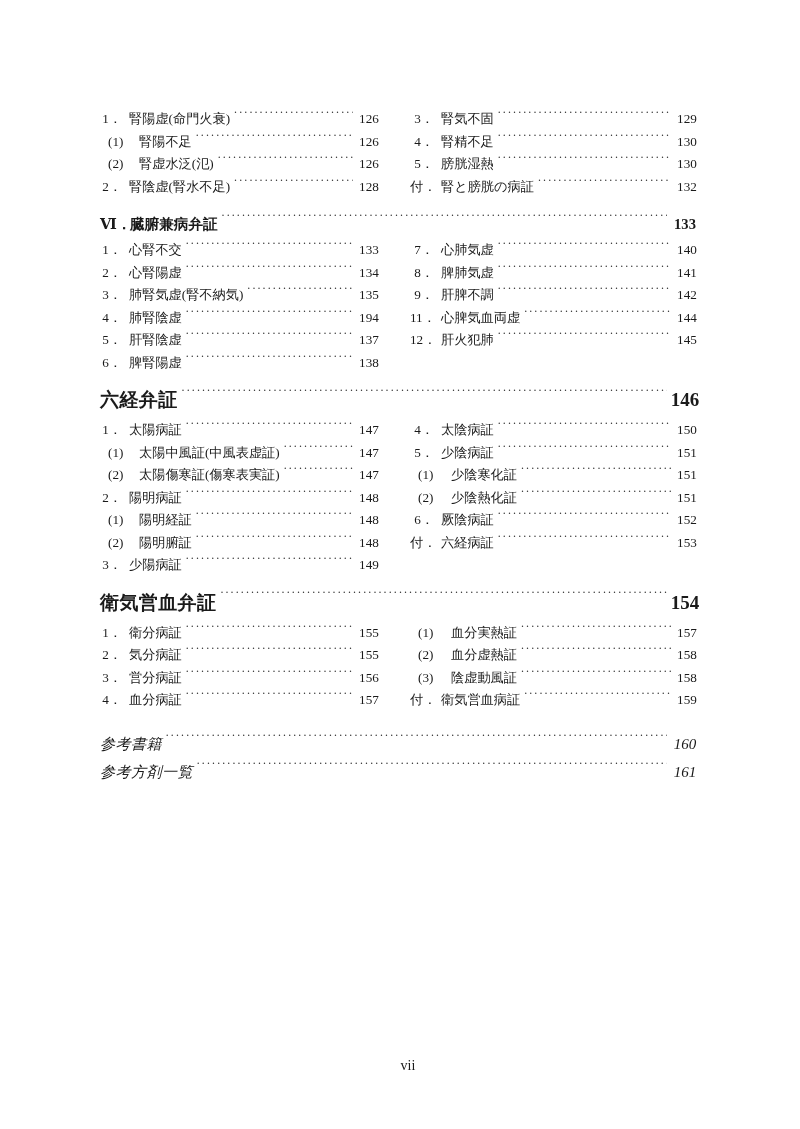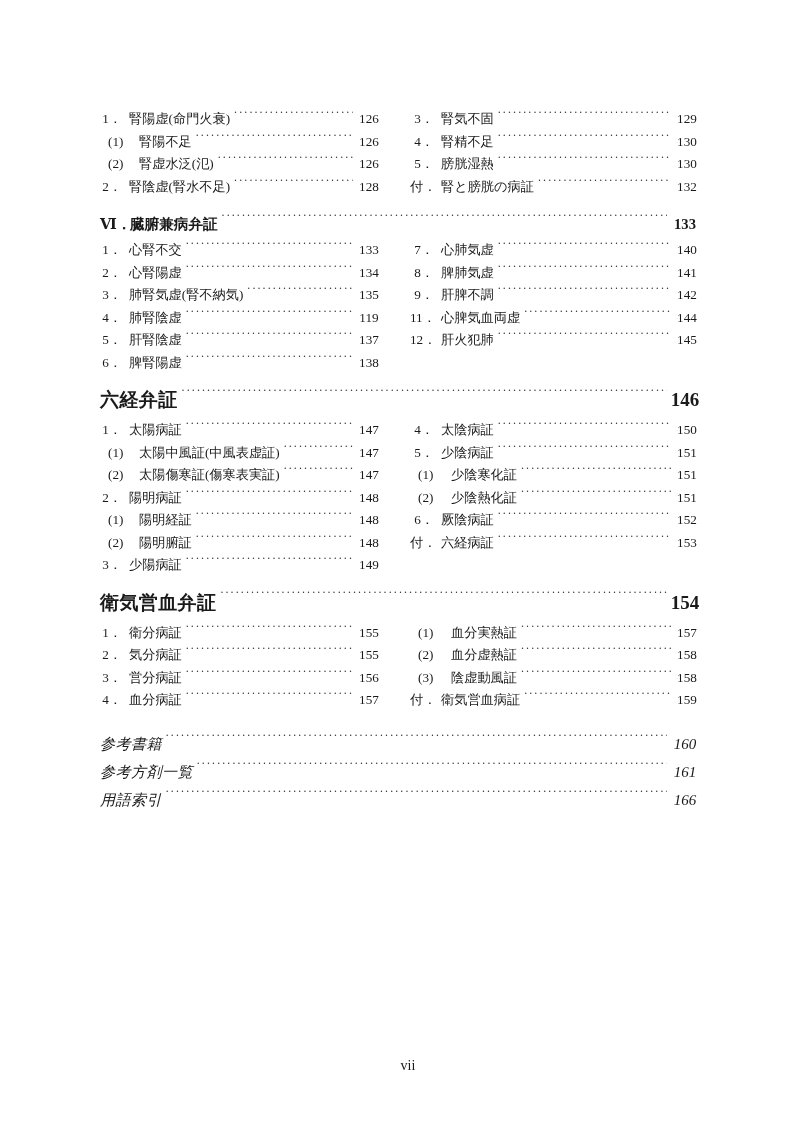--- a/index.html
+++ b/index.html
@@ -233,21 +233,21 @@
           <div class="row item">
             <span class="num">3．</span>
             <span class="lbl">肺腎気虚(腎不納気)</span>
             <span class="leader"></span>
             <span class="pg">135</span>
           </div>
           <div class="row item">
             <span class="num">4．</span>
             <span class="lbl">肺腎陰虚</span>
             <span class="leader"></span>
-            <span class="pg">119</span>
+            <span class="pg">194</span>
           </div>
           <div class="row item">
             <span class="num">5．</span>
             <span class="lbl">肝腎陰虚</span>
             <span class="leader"></span>
             <span class="pg">137</span>
           </div>
           <div class="row item">
             <span class="num">6．</span>
             <span class="lbl">脾腎陽虚</span>
@@ -445,24 +445,19 @@
         <div class="row entry">
           <span class="lbl">参考書籍</span>
           <span class="leader"></span>
           <span class="pg">160</span>
         </div>
         <div class="row entry">
           <span class="lbl">参考方剤一覧</span>
           <span class="leader"></span>
           <span class="pg">161</span>
         </div>
-        <div class="row entry">
-          <span class="lbl">用語索引</span>
-          <span class="leader"></span>
-          <span class="pg">166</span>
-        </div>
       </div>
 
   </div>
 
   <div class="folio">vii</div>
 
 </div>
 
 </body></html>

